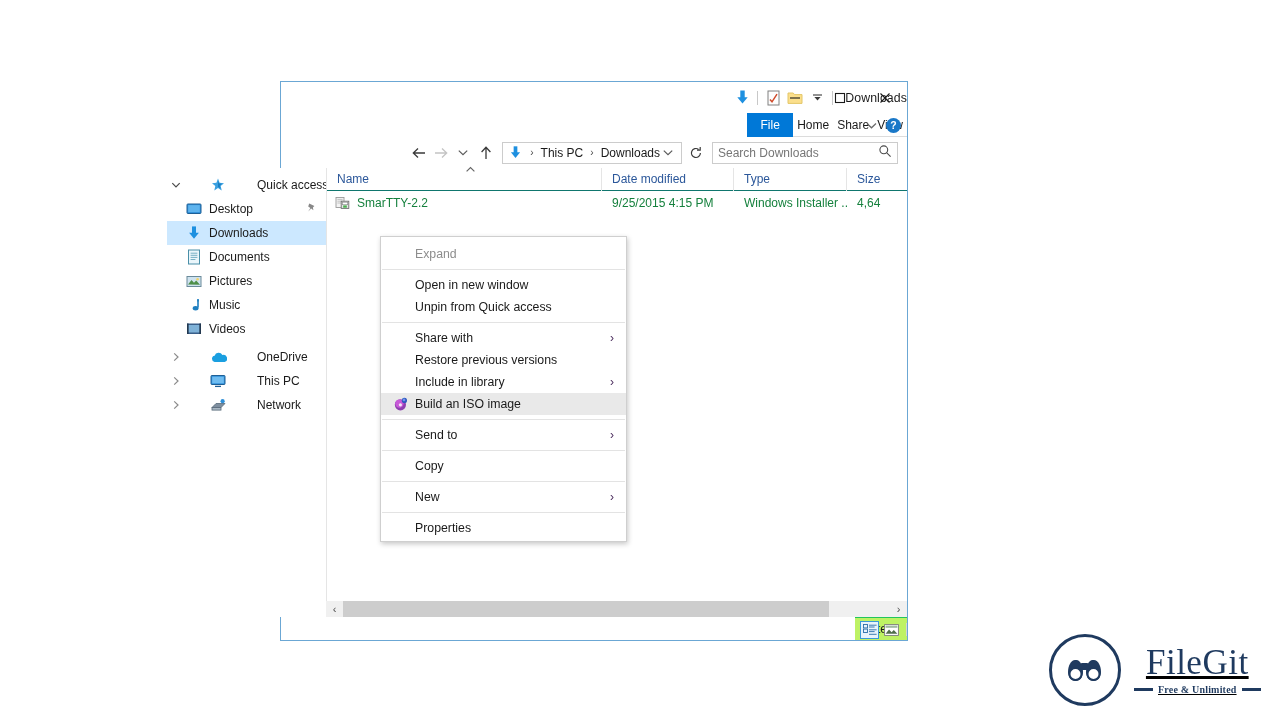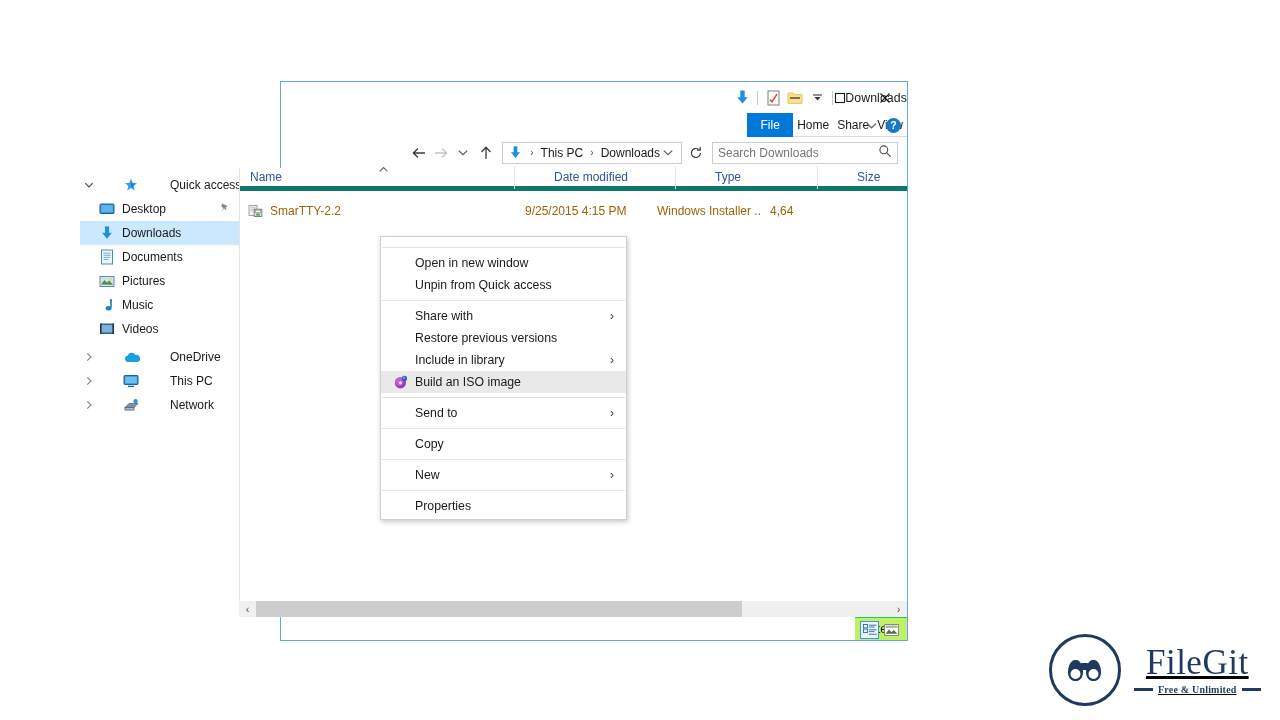--- a/index.html
+++ b/index.html
@@ -96,34 +96,34 @@
   .nav-label { padding-left:5px; overflow:hidden; }
   .nav-pin { position:absolute; right:9px; top:50%; transform:translateY(-50%); }
   .lvl1 { padding-left: 17px; }
   .lvl0 { padding-left: 0px; gap: 24px; }
 
   
   .filearea { flex:1; display:flex; flex-direction:column; min-width:0; position:relative;
     border-left:1px solid #e5e5e5; }
   .colheaders {
     height: 23px; display:flex; align-items:center; position:relative;
-    border-bottom:5px solid #0f766e; background:#fff; font-size:12px; color:#2b579a;gap:29px;
+    border-bottom:1px solid #0f766e; background:#fff; font-size:12px; color:#2b579a;
   }
   .colheaders .sortmark {
     position:absolute; left:138px; top:-3px; color:#555; font-size:9px;
   }
   .col { padding-left:10px; height:23px; display:flex; align-items:center;
     border-right:1px solid #e5e5e5; white-space:nowrap; overflow:hidden; }
   .col.name { width:275px; flex:0 0 275px; }
   .col.date { width:132px; flex:0 0 132px; }
   .col.type { width:113px; flex:0 0 113px; }
   .col.size { width:60px; flex:0 0 60px; border-right:none; }
 
   .filelist { flex:1; position:relative; overflow:hidden; background:#fff; }
-  .filerow { height:23px; display:flex; align-items:center; font-size:12px; color:#a16207;margin-top:8px; }
+  .filerow { height:23px; display:flex; align-items:center; font-size:12px; color:#15803d; }
   .cell { padding-left:10px; white-space:nowrap; overflow:hidden; display:flex; align-items:center; }
   .cell.name { width:275px; flex:0 0 275px; padding-left:8px; gap:7px; }
   .cell.date { width:132px; flex:0 0 132px; }
   .cell.type { width:113px; flex:0 0 113px; }
   .cell.size { width:60px; flex:0 0 60px; }
 
   
   .hscroll {
     position:absolute; left:159px; right:0; bottom:0; height:16px;
     background:#f0f0f0; display:flex; align-items:center;
@@ -502,20 +502,23 @@
             <rect x="1.6" y="1.6" width="11.8" height="2.2" fill="#9fb8a0"></rect>
           </svg>
         </div>
       </div>
     </div>
   </div>
 
   <div class="ctxmenu">
     <div class="ctx-pad-top"></div>
 
+    <div class="ctx-item disabled">
+      <span>Expand</span>
+    </div>
     <div class="ctx-sep"></div>
 
     <div class="ctx-item">
       <span>Open in new window</span>
     </div>
     <div class="ctx-item">
       <span>Unpin from Quick access</span>
     </div>
     <div class="ctx-sep"></div>
 

